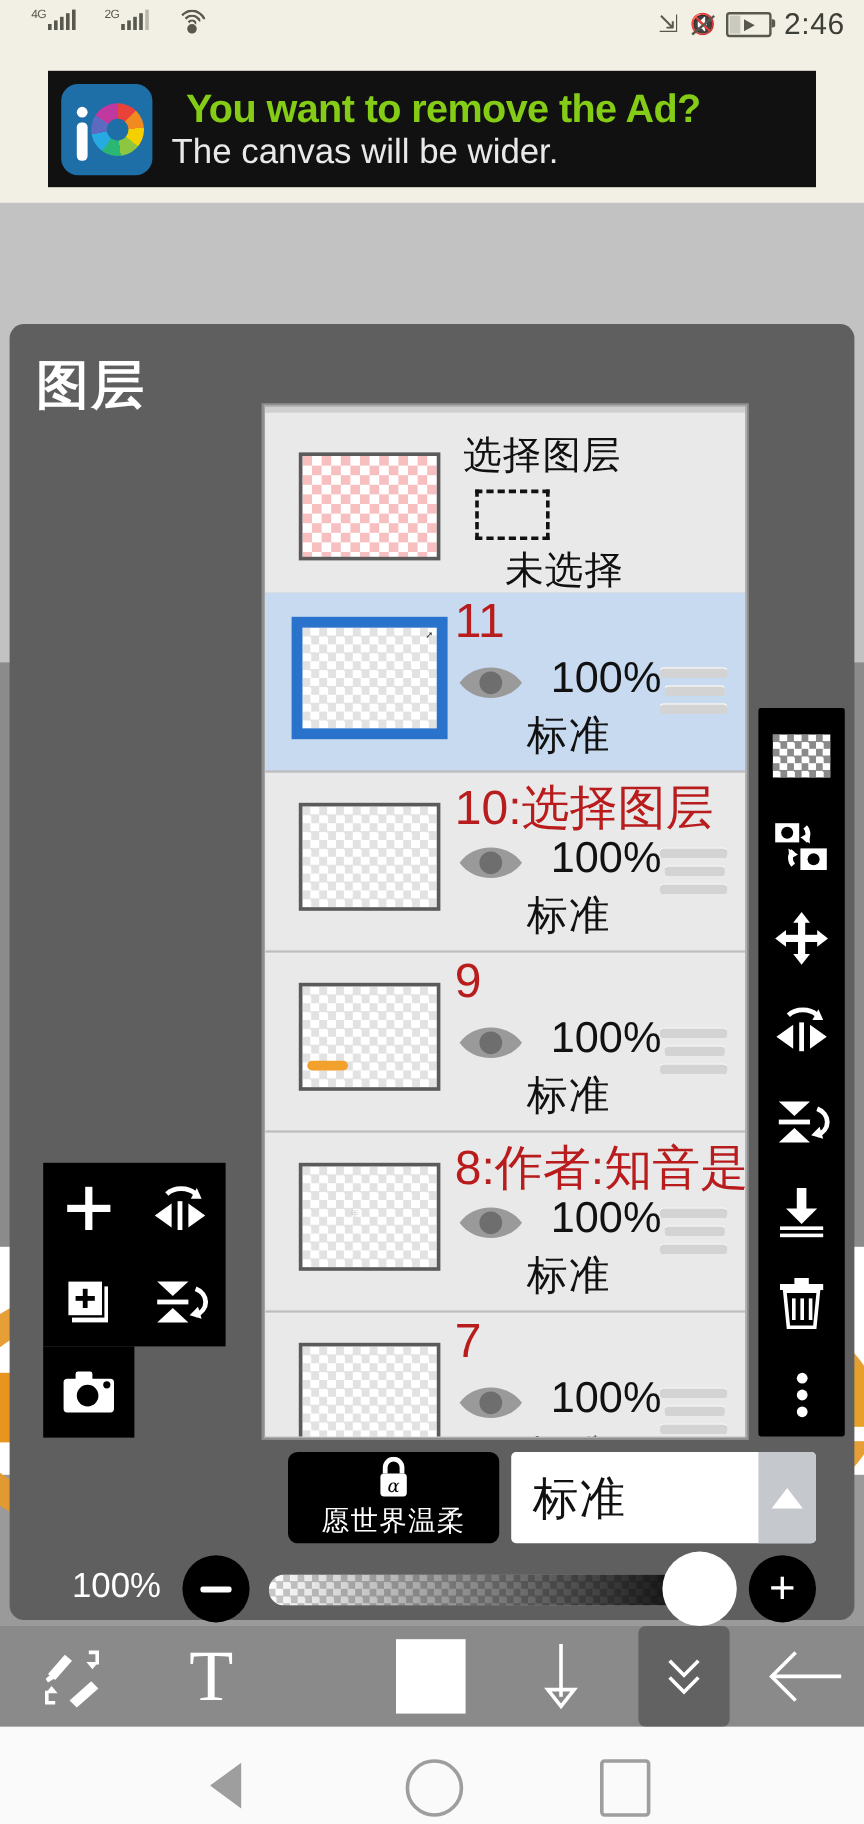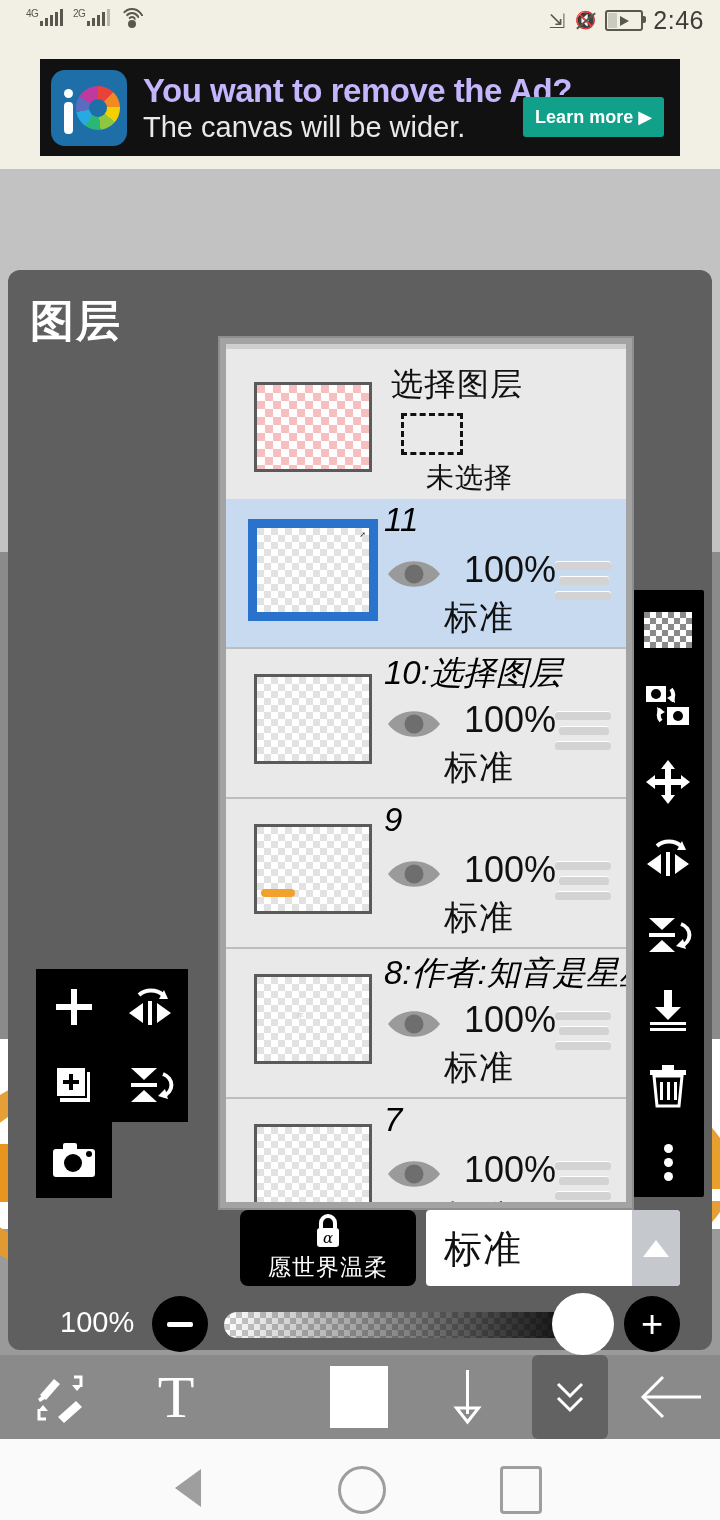--- a/index.html
+++ b/index.html
@@ -5,21 +5,21 @@
   html,body{margin:0;padding:0;}
   body{
     width:720px;height:1520px;overflow:hidden;position:relative;
     font-family:"Liberation Sans","DejaVu Sans",sans-serif;
     background:#f2f0e4;
   }
   .root{position:absolute;inset:0;}
 
   
   .statusbar{position:absolute;left:0;top:0;width:720px;height:46px;background:#f2f0e4;}
-  .sb-left{position:absolute;left:26px;top:8px;display:flex;align-items:center;gap:10px;}
+  .sb-left{position:absolute;left:26px;top:8px;display:flex;align-items:flex-start;gap:24px;}
   .sb-right{position:absolute;right:16px;top:6px;display:flex;align-items:center;gap:10px;}
   .net{display:flex;align-items:flex-end;gap:2px;position:relative;padding-left:14px;}
   .net .g{position:absolute;left:0;top:-1px;font-size:10px;color:#58584f;letter-spacing:-.5px;}
   .net i{display:block;width:3px;background:#58584f;}
   .net i:nth-child(2){height:5px}
   .net i:nth-child(3){height:8px}
   .net i:nth-child(4){height:11px}
   .net i:nth-child(5){height:14px}
   .net i:nth-child(6){height:17px}
   .net.faded i:nth-child(6){background:#b9b8ac}
@@ -42,21 +42,21 @@
   .adwrap{position:absolute;left:0;top:46px;width:720px;height:123px;background:#f2f0e4;}
   .ad{position:absolute;left:40px;top:13px;width:640px;height:97px;background:#111;display:flex;align-items:center;}
   .adicon{width:76px;height:76px;margin-left:11px;border-radius:14px;background:#1e6ea8;position:relative;flex:0 0 auto;}
   .adicon .stem{position:absolute;left:13px;top:32px;width:9px;height:32px;background:#fff;border-radius:4px;}
   .adicon .dot{position:absolute;left:13px;top:19px;width:9px;height:9px;background:#fff;border-radius:50%;}
   .adicon .wheel{position:absolute;left:25px;top:16px;width:44px;height:44px;border-radius:50%;
     background:conic-gradient(#e8423a 0 12%, #f08a21 12% 24%, #f5d000 24% 36%, #8dc63f 36% 48%,
     #2bb673 48% 60%, #27aae1 60% 72%, #5c6bc0 72% 84%, #c0399f 84% 100%);}
   .adicon .wheel:after{content:"";position:absolute;left:13px;top:13px;width:18px;height:18px;border-radius:50%;background:#1e6ea8;}
   .adtext{margin-left:16px;flex:1 1 auto;}
-  .adtext .l1{color:#c4b5fd;font-size:33px;font-weight:bold;line-height:38px;letter-spacing:-.5px;}
+  .adtext .l1{color:#84cc16;font-size:33px;font-weight:bold;line-height:38px;letter-spacing:-.5px;margin-left:12px;}
   .adtext .l2{color:#e9e9e9;font-size:29px;line-height:34px;}
   .adcta{position:absolute;right:16px;bottom:19px;background:#11a08a;color:#fff;font-size:18px;font-weight:bold;
     padding:9px 12px;border-radius:3px;white-space:nowrap;}
   .adcta .tri{display:inline-block;margin-left:5px;}
 
   
   .canvasarea{position:absolute;left:0;top:169px;width:720px;height:1186px;background:#c2c2c2;overflow:hidden;}
   .art-top{position:absolute;left:0;top:0;width:720px;height:383px;background:#c2c2c2;}
   .art-mid{position:absolute;left:0;top:383px;width:720px;height:677px;background:#8b8b8b;}
   .art-bot{position:absolute;left:0;top:1060px;width:720px;height:126px;background:#9a9a9a;}
@@ -84,41 +84,41 @@
 
   .brushstroke{position:absolute;left:630px;top:548px;width:90px;height:60px;color:#111;font-size:26px;font-weight:bold;
     transform:rotate(-8deg);letter-spacing:-3px;overflow:hidden;}
 
   
   .layerpanel{position:absolute;left:8px;top:270px;width:704px;height:1080px;background:#5f5f5f;border-radius:12px;}
   .lp-title{position:absolute;left:22px;top:22px;color:#fff;font-size:44px;font-weight:bold;letter-spacing:2px;}
 
   
   .dialog{position:absolute;left:220px;top:338px;width:400px;height:858px;background:#ebebeb;
-    border:6px solid #a3a3a3;box-shadow:0 0 0 2px #8e8e8e;overflow:hidden;}
+    border:1px solid #a3a3a3;box-shadow:0 0 0 2px #8e8e8e;overflow:hidden;}
   .dlg-scrollhint{position:absolute;left:0;top:0;width:400px;height:5px;background:#cfcfcf;}
 
   .selrow{position:absolute;left:0;top:5px;width:400px;height:150px;background:#e9e9e9;border-bottom:2px solid #b6b6b6;}
   .selthumb{position:absolute;left:28px;top:33px;width:112px;height:84px;border:3px solid #5a5a5a;
     background:
       repeating-conic-gradient(#ffffff 0 25%, #f7bfc0 0 50%) 0 0/16px 16px;}
   .seltitle{position:absolute;left:165px;top:14px;font-size:32px;color:#111;letter-spacing:1px;}
   .seldash{position:absolute;left:175px;top:64px;width:56px;height:36px;border:3px dashed #111;}
-  .selstate{position:absolute;left:200px;top:110px;font-size:28px;color:#111;letter-spacing:1px;}
+  .selstate{position:absolute;left:200px;top:110px;font-size:32px;color:#111;letter-spacing:1px;}
 
   .rows{position:absolute;left:0;top:155px;width:400px;}
   .row{position:relative;width:400px;height:150px;border-bottom:2px solid #bdbdbd;background:#e9e9e9;box-sizing:border-box;}
   .row.sel{background:#c8daf0;}
   .row .thumb{position:absolute;left:28px;top:25px;width:112px;height:84px;border:3px solid #5a5a5a;
     background: repeating-conic-gradient(#ffffff 0 25%, #e2e2e2 0 50%) 0 0/14px 14px;}
   .row.sel .thumb{left:22px;top:20px;width:112px;height:84px;border:9px solid #2a73cc;}
   .row .thumb .mark{position:absolute;right:3px;top:2px;font-size:8px;color:#333;}
   .row .thumb .stroke{position:absolute;left:4px;bottom:14px;width:34px;height:8px;background:#f2a22c;border-radius:4px;}
   .row .thumb .faint{position:absolute;left:40px;top:34px;font-size:7px;color:#c9c9c9;}
-  .row .name{position:absolute;left:158px;top:2px;font-size:33px;color:#000000;white-space:nowrap;letter-spacing:0px;font-style:italic;}
+  .row .name{position:absolute;left:158px;top:2px;font-size:40px;color:#b91c1c;white-space:nowrap;letter-spacing:0px;}
   .row .eye{position:absolute;left:158px;top:56px;width:60px;height:38px;}
   .row .eye svg{display:block;}
   .row .opacity{position:absolute;left:238px;top:50px;font-size:36px;color:#111;letter-spacing:0px;}
   .row .blend{position:absolute;left:218px;top:96px;font-size:34px;color:#111;letter-spacing:1px;}
   .row .handle{position:absolute;right:15px;top:62px;width:56px;}
   .row .handle i{display:block;height:9px;background:#d3d3d3;border-radius:3px;margin-bottom:6px;box-shadow:inset 0 1px 0 #fff;}
   .row .handle i:nth-child(1){width:56px}
   .row .handle i:nth-child(2){width:50px;margin-left:4px}
   .row .handle i:nth-child(3){width:56px}
 
@@ -216,23 +216,20 @@
   <div class="adwrap">
     <div class="ad">
       <div class="adicon">
         <span class="wheel"></span>
           <span class="dot"></span>
           <span class="stem"></span>
       </div>
       <div class="adtext">
         <div class="l1">You want to remove the Ad?</div>
         <div class="l2">The canvas will be wider.</div>
-      </div>
-      <div class="adcta">
-        <span>Learn more</span><span class="tri">▶</span>
       </div>
     </div>
   </div>
 
   <div class="canvasarea">
     <div class="art-top"></div>
     <div class="art-mid"></div>
     <div class="art-bot"></div>
     <div class="hair"></div>
     <div class="hair2"></div>

